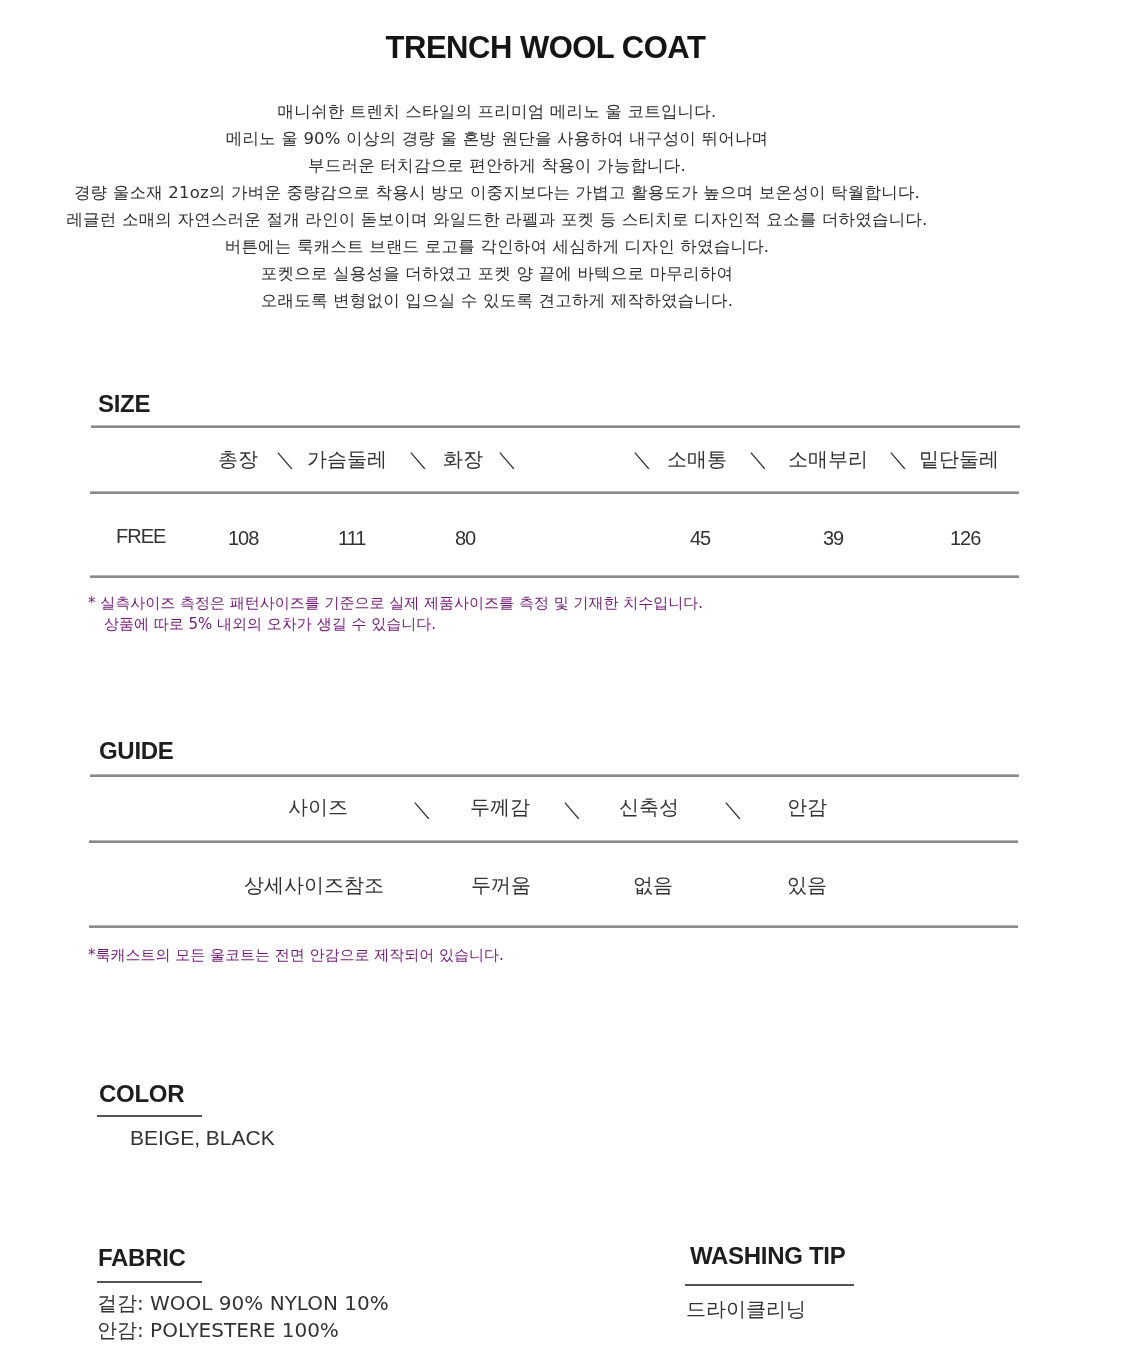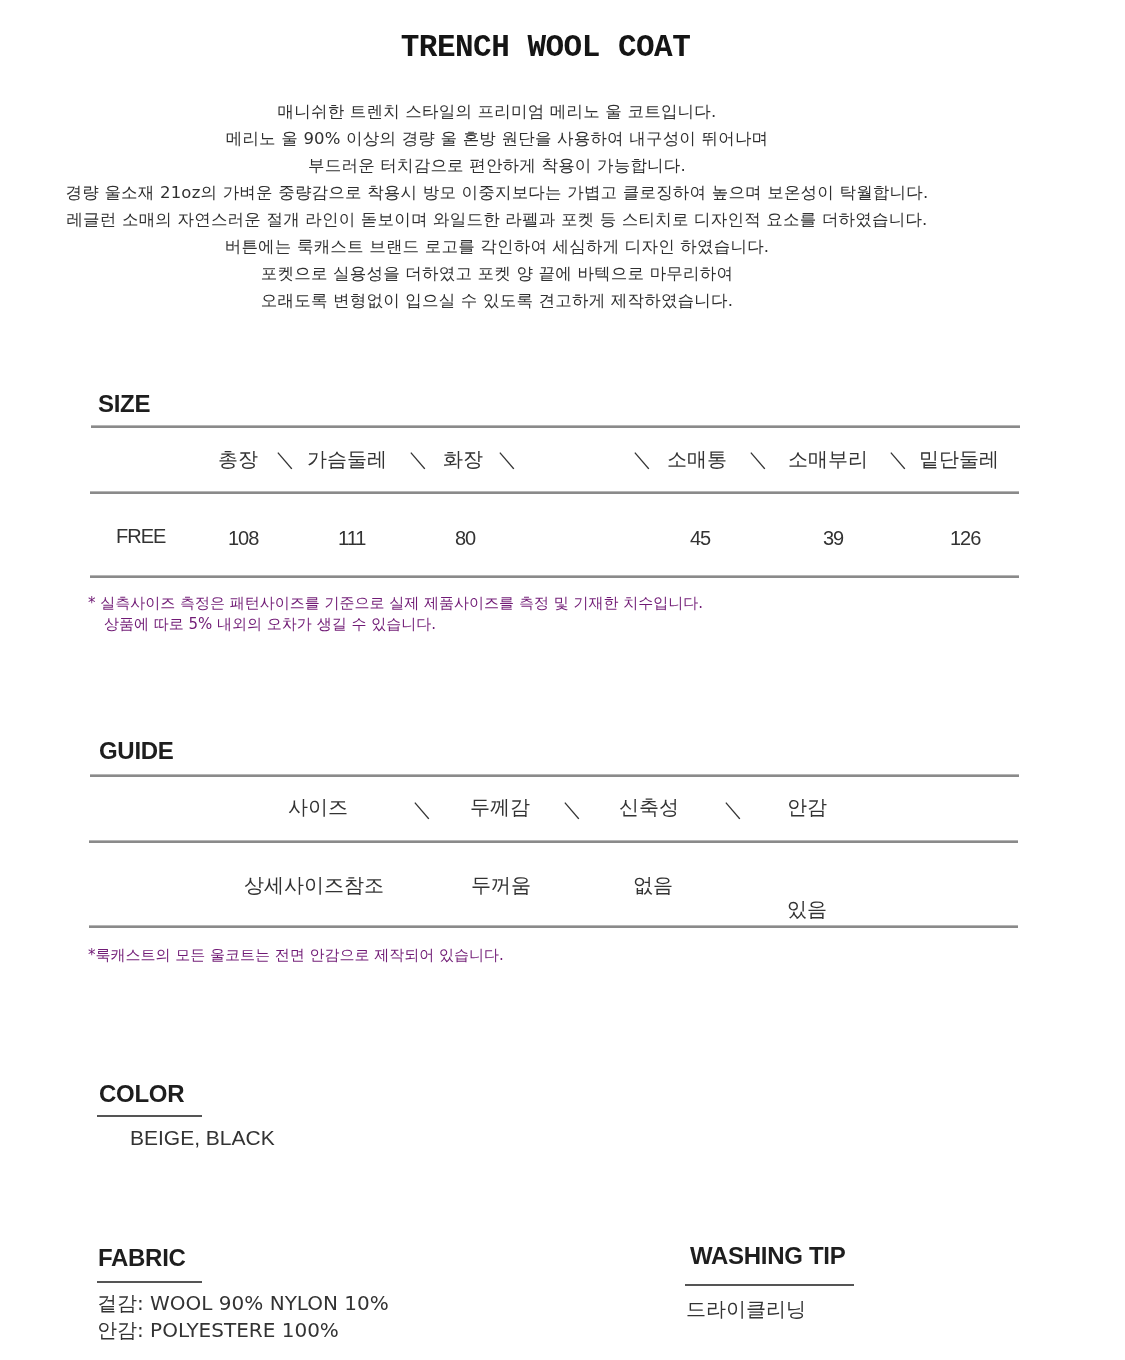--- a/index.html
+++ b/index.html
@@ -12,21 +12,21 @@
       height: 1360px;
       position: relative;
       overflow: hidden;
       font-family: "DejaVu Sans", "Liberation Sans", sans-serif;
       color: #2a2a2a;
     }
     .abs { position: absolute; }
     .title {
       left: 0; width: 1091px; top: 30px;
       text-align: center;
-      font-family: Liberation Mono, monospace;
+      font-family: Liberation Sans, sans-serif;
       font-weight: bold;
       font-size: 31px;
       letter-spacing: -0.5px;
       color: #151515;
     }
     .desc {
       left: 0; width: 994px; top: 98px;
       text-align: center;
       font-size: 16.5px;
       line-height: 27px;
@@ -85,21 +85,21 @@
   </style>
 </head>
 <body>
 
 <div class="abs title">TRENCH WOOL COAT</div>
 
 <div class="abs desc">
   <div>매니쉬한 트렌치 스타일의 프리미엄 메리노 울 코트입니다.</div>
   <div>메리노 울 90% 이상의 경량 울 혼방 원단을 사용하여 내구성이 뛰어나며</div>
   <div>부드러운 터치감으로 편안하게 착용이 가능합니다.</div>
-  <div>경량 울소재 21oz의 가벼운 중량감으로 착용시 방모 이중지보다는 가볍고 클로징하여 높으며 보온성이 탁월합니다.</div>
+  <div>경량 울소재 21oz의 가벼운 중량감으로 착용시 방모 이중지보다는 가볍고 활용도가 높으며 보온성이 탁월합니다.</div>
   <div>레글런 소매의 자연스러운 절개 라인이 돋보이며 와일드한 라펠과 포켓 등 스티치로 디자인적 요소를 더하였습니다.</div>
   <div>버튼에는 룩캐스트 브랜드 로고를 각인하여 세심하게 디자인 하였습니다.</div>
   <div>포켓으로 실용성을 더하였고 포켓 양 끝에 바텍으로 마무리하여</div>
   <div>오래도록 변형없이 입으실 수 있도록 견고하게 제작하였습니다.</div>
 </div>
 
 <div class="abs section-title" style="left:98px; top:390px;">SIZE</div>
 <div class="abs hline" style="left:91px; top:425px; width:929px;"></div>
 
 <div>
@@ -146,21 +146,21 @@
   <span class="abs cell" style="left:723px; top:796px;">＼</span>
   <span class="abs cell" style="left:787px; top:794px;">안감</span>
 </div>
 
 <div class="abs hline" style="left:89px; top:840px; width:929px;"></div>
 
 <div>
   <span class="abs cell" style="left:244px; top:872px;">상세사이즈참조</span>
   <span class="abs cell" style="left:471px; top:872px;">두꺼움</span>
   <span class="abs cell" style="left:633px; top:872px;">없음</span>
-  <span class="abs cell" style="left:787px; top:872px;margin-top:24px;">있음</span>
+  <span class="abs cell" style="left:787px; top:872px;">있음</span>
 </div>
 
 <div class="abs hline" style="left:89px; top:925px; width:929px;"></div>
 
 <div class="abs note" style="left:88px; top:945px;">*룩캐스트의 모든 울코트는 전면 안감으로 제작되어 있습니다.</div>
 
 <div class="abs section-title" style="left:99px; top:1080px;">COLOR</div>
 <div class="abs short-line" style="left:97px; top:1115px; width:105px;"></div>
 <div class="abs plain" style="left:98px; top:1126px;">BEIGE, BLACK</div>
 

